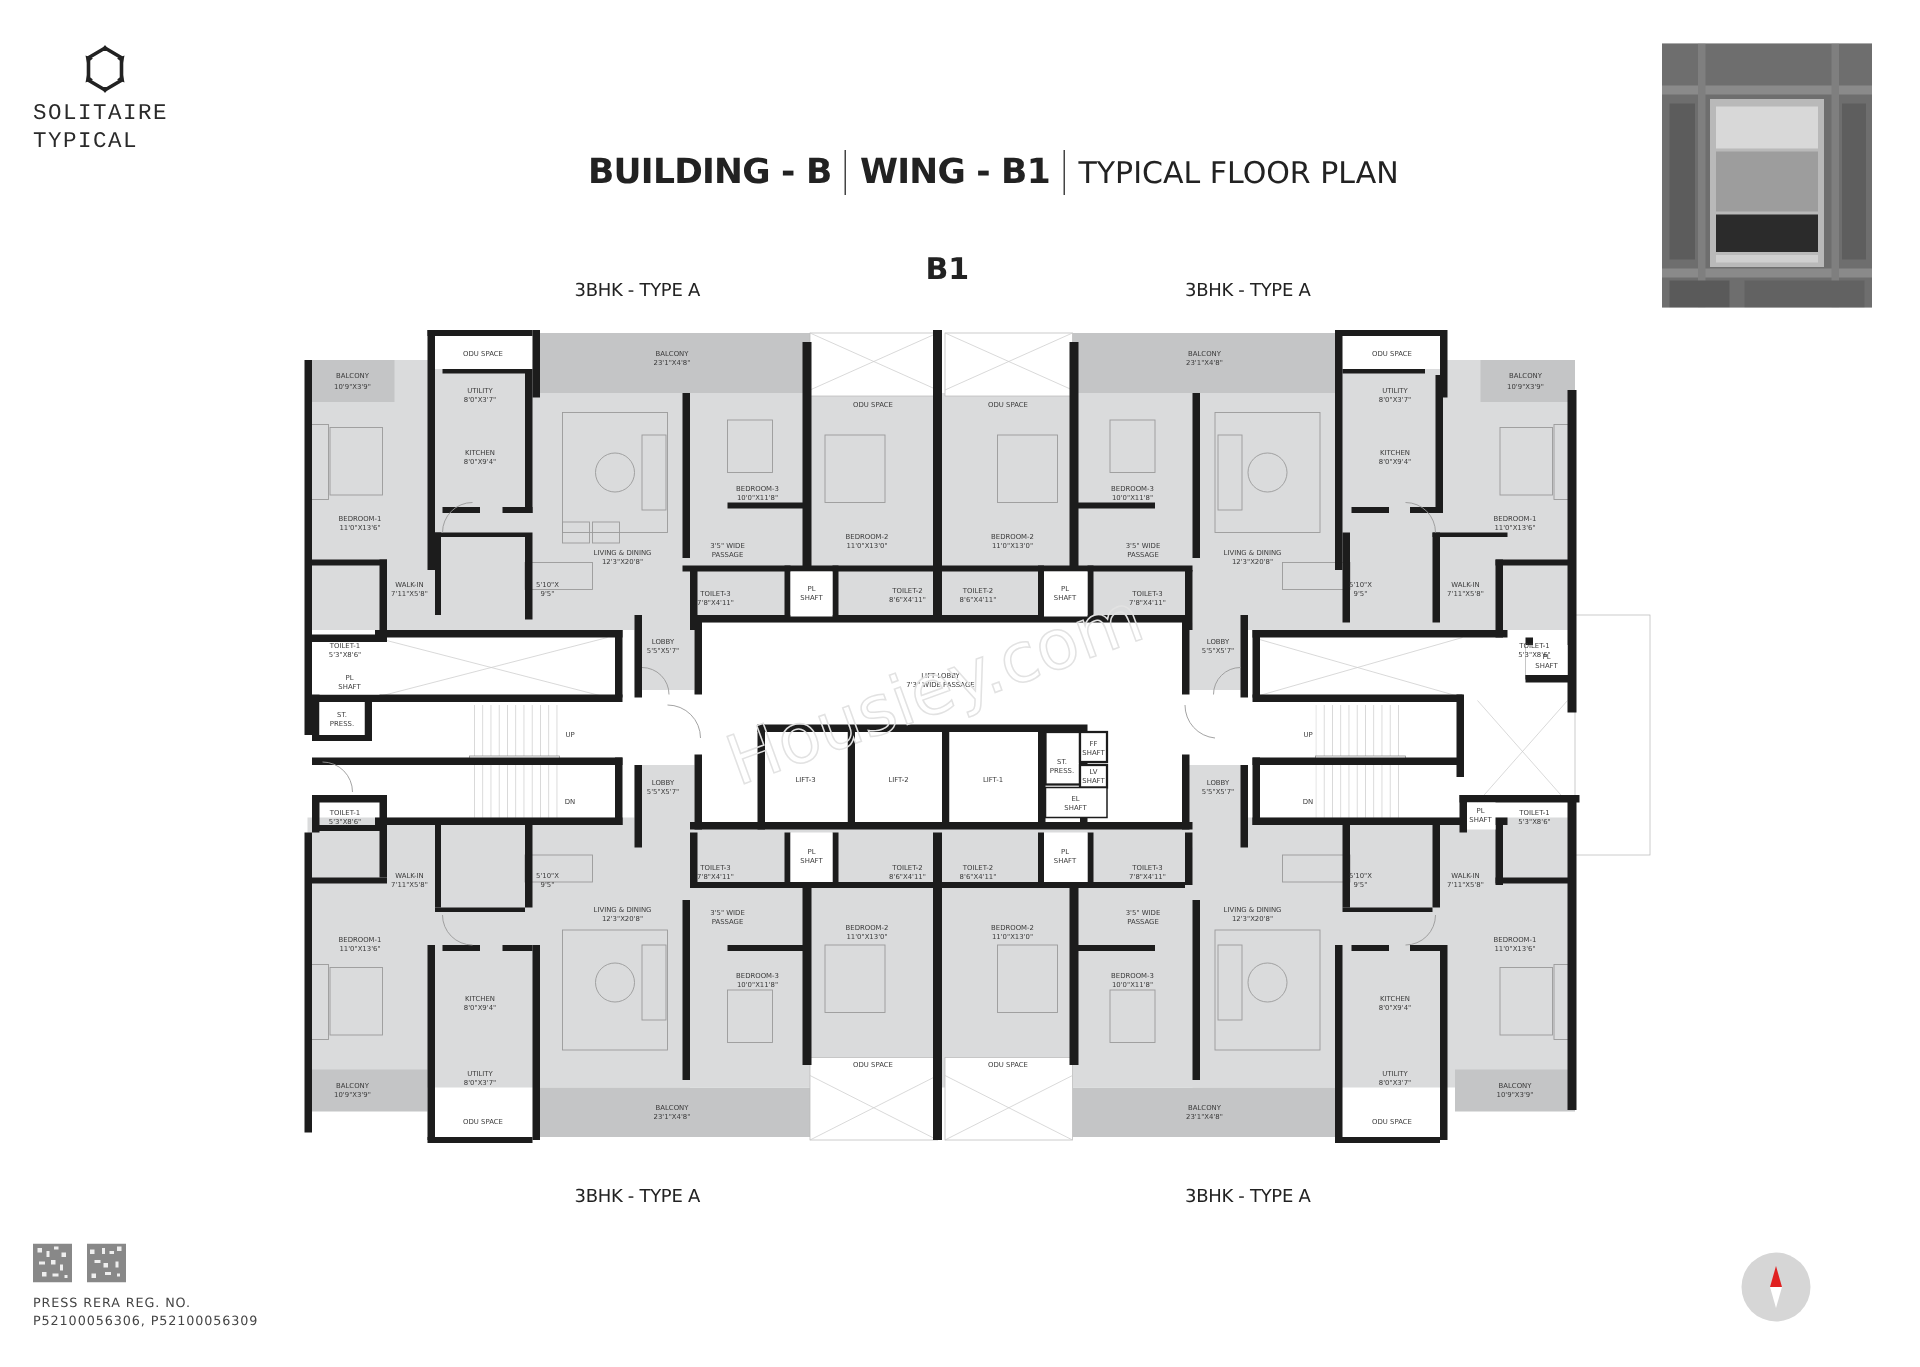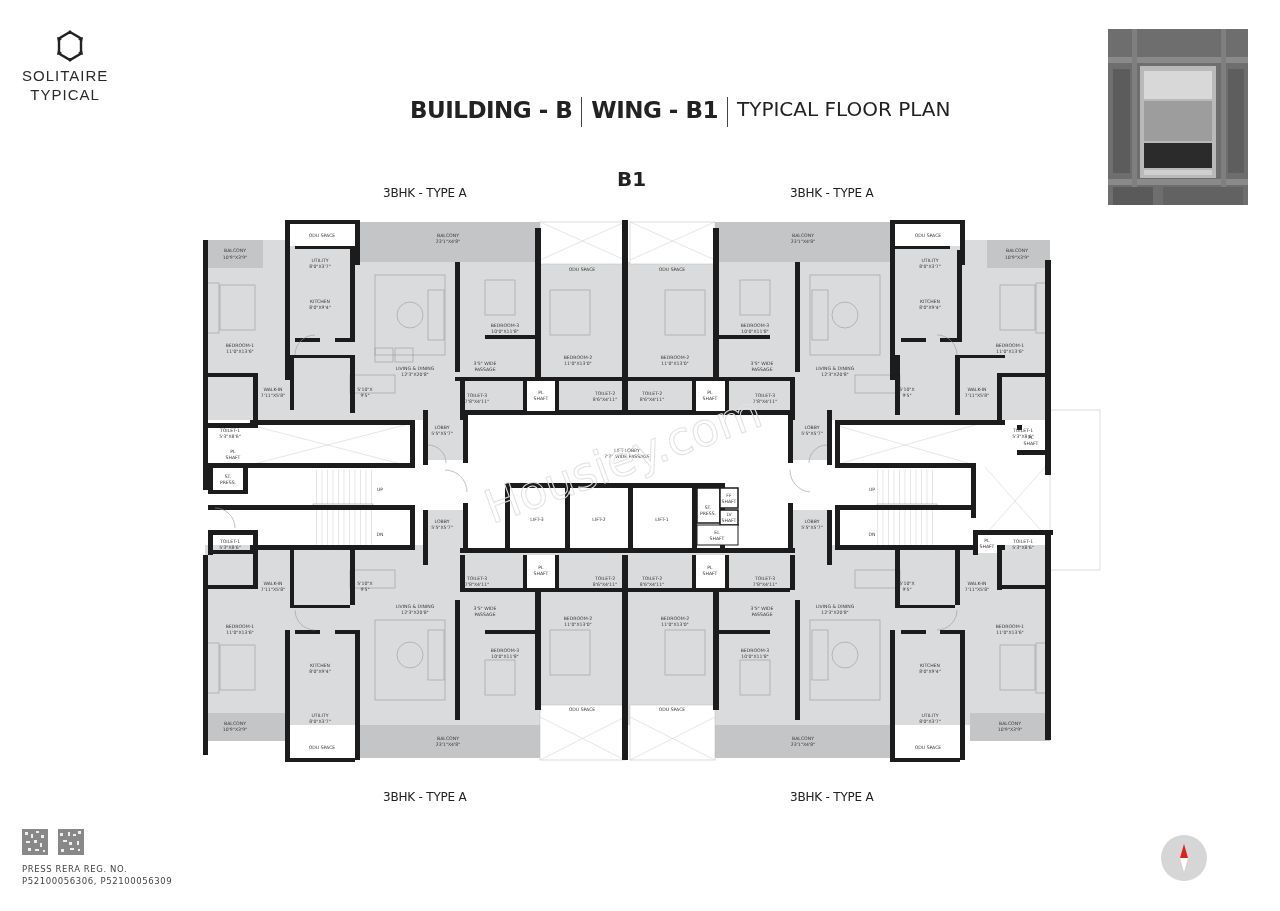--- a/index.html
+++ b/index.html
@@ -1,20 +1,20 @@
 <!DOCTYPE html>
 <html><head>
 <meta charset="utf-8">
 <style>
   html, body { margin:0; padding:0; background:#ffffff; }
   body { width:1280px; height:911px; position:relative; overflow:hidden; font-family:"Liberation Sans", "DejaVu Sans", sans-serif; color:#222; }
   .logo { position:absolute; left:22px; top:30px; width:110px; }
   .logo-mark { position:absolute; left:33px; top:0; width:30px; height:32px; }
-  .logo-text { position:absolute; left:0; top:36px; font-size:15px; letter-spacing:1px; line-height:19px; color:#2a2a2a; font-family:Liberation Sans, sans-serif; white-space:nowrap;text-align:center; }
-  .title { position:absolute; left:410px; top:97px; height:36px; display:flex; white-space:nowrap; }
+  .logo-text { position:absolute; left:0; top:36px; font-size:15px; letter-spacing:1px; line-height:19px; color:#2a2a2a; font-family:Liberation Mono, monospace; white-space:nowrap; }
+  .title { position:absolute; left:392px; top:97px; height:36px; display:flex; align-items:center; white-space:nowrap; }
   .title .big { font-size:23px; font-weight:bold; color:#222; font-family:"DejaVu Sans", sans-serif; letter-spacing:-0.5px; }
   .title .sep { width:1px; height:30px; background:#444; margin:0 9px; }
   .title .small { font-size:20px; color:#222; font-family:"DejaVu Sans", sans-serif; }
   .wing-label { position:absolute; left:617px; top:167px; font-size:20px; font-weight:bold; font-family:"DejaVu Sans", sans-serif; }
   .unit-label { position:absolute; font-size:12px; font-weight:normal; font-family:"DejaVu Sans", sans-serif; letter-spacing:-0.2px; }
   .keyplan { position:absolute; left:1108px; top:29px; width:140px; height:176px; background:#6b6b6b; overflow:hidden; }
   .plan { position:absolute; left:195px; top:205px; }
   .qr { position:absolute; top:829px; width:26px; height:26px; }
   .rera { position:absolute; left:22px; top:863px; font-size:8.5px; color:#444; line-height:12px; letter-spacing:0.6px; font-family:"DejaVu Sans", sans-serif; }
   .compass { position:absolute; left:1161px; top:835px; width:46px; height:46px; border-radius:50%; background:#d6d6d6; }

